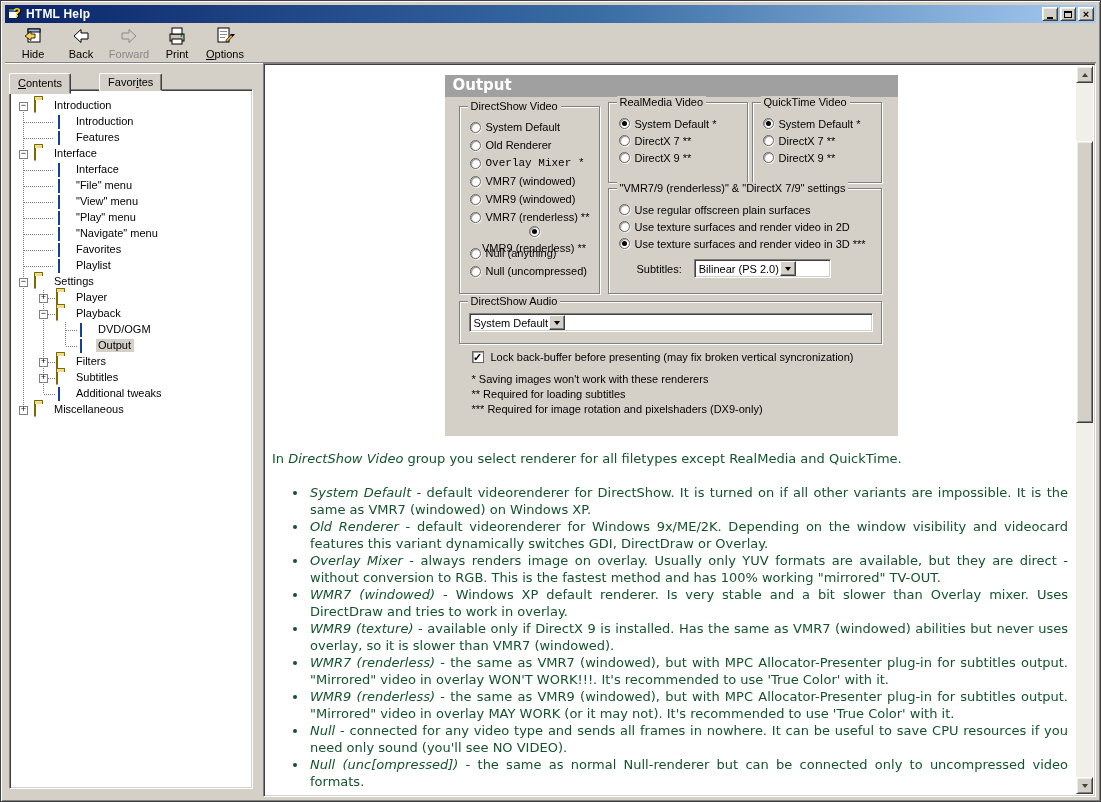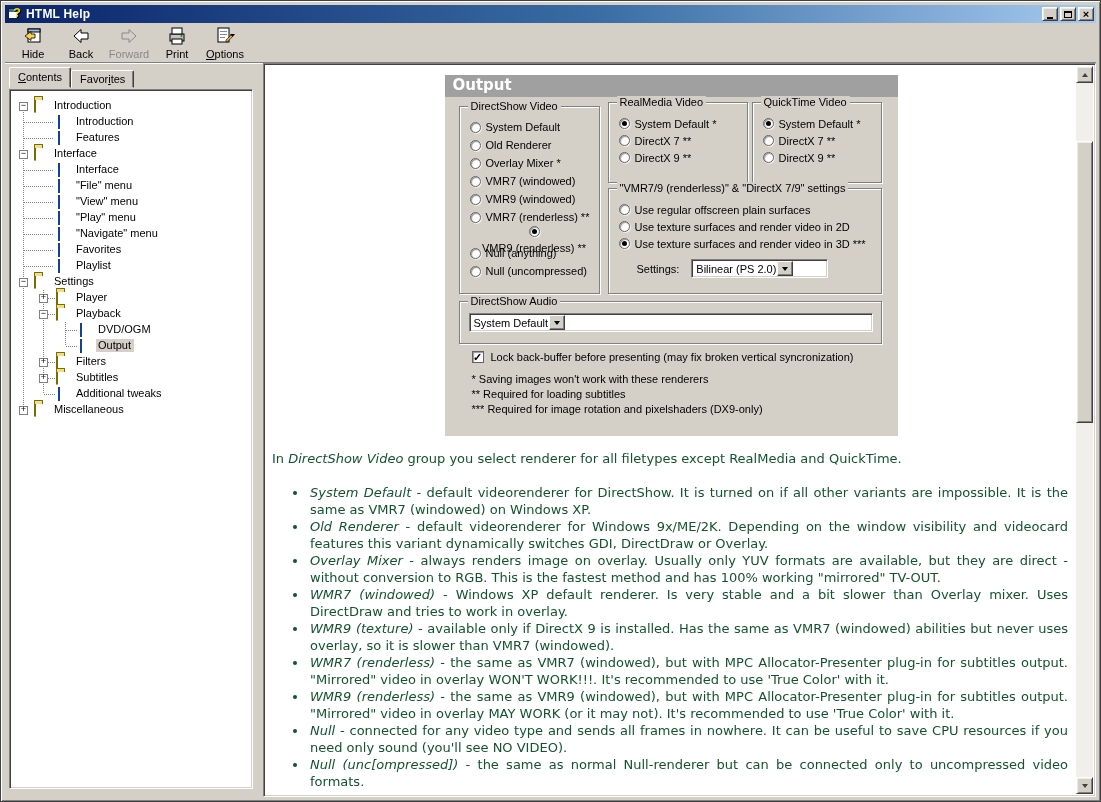--- a/index.html
+++ b/index.html
@@ -37,21 +37,21 @@
     display:flex; align-items:flex-start; padding:2px 0 0 4px;
     border-bottom:1px solid #808080; box-shadow:0 1px 0 #fff;
   }
   .tbtn { width:48px; height:35px; display:flex; flex-direction:column; align-items:center; justify-content:flex-start; gap:0; font-size:11px; color:#000; }
   .tbtn svg { width:20px; height:20px; }
   .tbtn .lbl { display:block; }
   .tbtn.disabled { color:#888; }
   .tbtn .lbl.accel-first::first-letter { text-decoration:underline; }
   
   .sidebar { position:absolute; left:4px; top:64px; width:254px; bottom:4px; }
-  .tabs { position:absolute; left:4px; top:2px; display:flex; align-items:flex-end; height:21px; }
+  .tabs { position:absolute; left:4px; top:8px; display:flex; align-items:flex-start; height:21px;gap:28px; }
   .tab {
     background:#d4d0c8; font-size:11px; padding:2px 8px 3px 8px; height:19px;
     border:1px solid; border-color:#fff #404040 #d4d0c8 #fff;
     border-radius:2px 2px 0 0; box-shadow: inset -1px 0 0 #808080;
   }
   .tab.active { height:21px; z-index:2; position:relative; padding-top:3px; }
   .tab.behind { z-index:1; height:18px; }
   .tab .accel { text-decoration:underline; }
   .treebox {
     position:absolute; left:4px; right:6px; top:24px; bottom:8px;
@@ -233,21 +233,21 @@
         <span class="legend">DirectShow Video</span>
         <div style="padding-top:11px;">
           <div class="gb-row" style="height:18px;">
               <span class="radio"></span>
               <span>System Default</span>
             </div>
           <div class="gb-row" style="height:18px;">
               <span class="radio"></span>
               <span>Old Renderer</span>
             </div>
-          <div class="gb-row" style="height:18px;">
+          <div class="gb-row" style="height:18px;font-family:Liberation Mono, monospace;">
               <span class="radio"></span>
               <span>Overlay Mixer *</span>
             </div>
           <div class="gb-row" style="height:18px;">
               <span class="radio"></span>
               <span>VMR7 (windowed)</span>
             </div>
           <div class="gb-row" style="height:18px;">
               <span class="radio"></span>
               <span>VMR9 (windowed)</span>
@@ -316,21 +316,21 @@
             </div>
           <div class="gb-row" style="height:17px;">
               <span class="radio"></span>
               <span>Use texture surfaces and render video in 2D</span>
             </div>
           <div class="gb-row" style="height:17px;">
               <span class="radio on"></span>
               <span>Use texture surfaces and render video in 3D ***</span>
             </div>
           <div style="display:flex; align-items:center; margin-top:7px; padding-left:28px;">
-            <span>Settings:</span>
+            <span>Subtitles:</span>
             <div class="combo" style="width:137px; height:19px; margin-left:12px;">
               <span>Bilinear (PS 2.0)</span>
               <span class="combo-btn">
                   <i></i>
                 </span>
             </div>
           </div>
         </div>
       </div>
 

